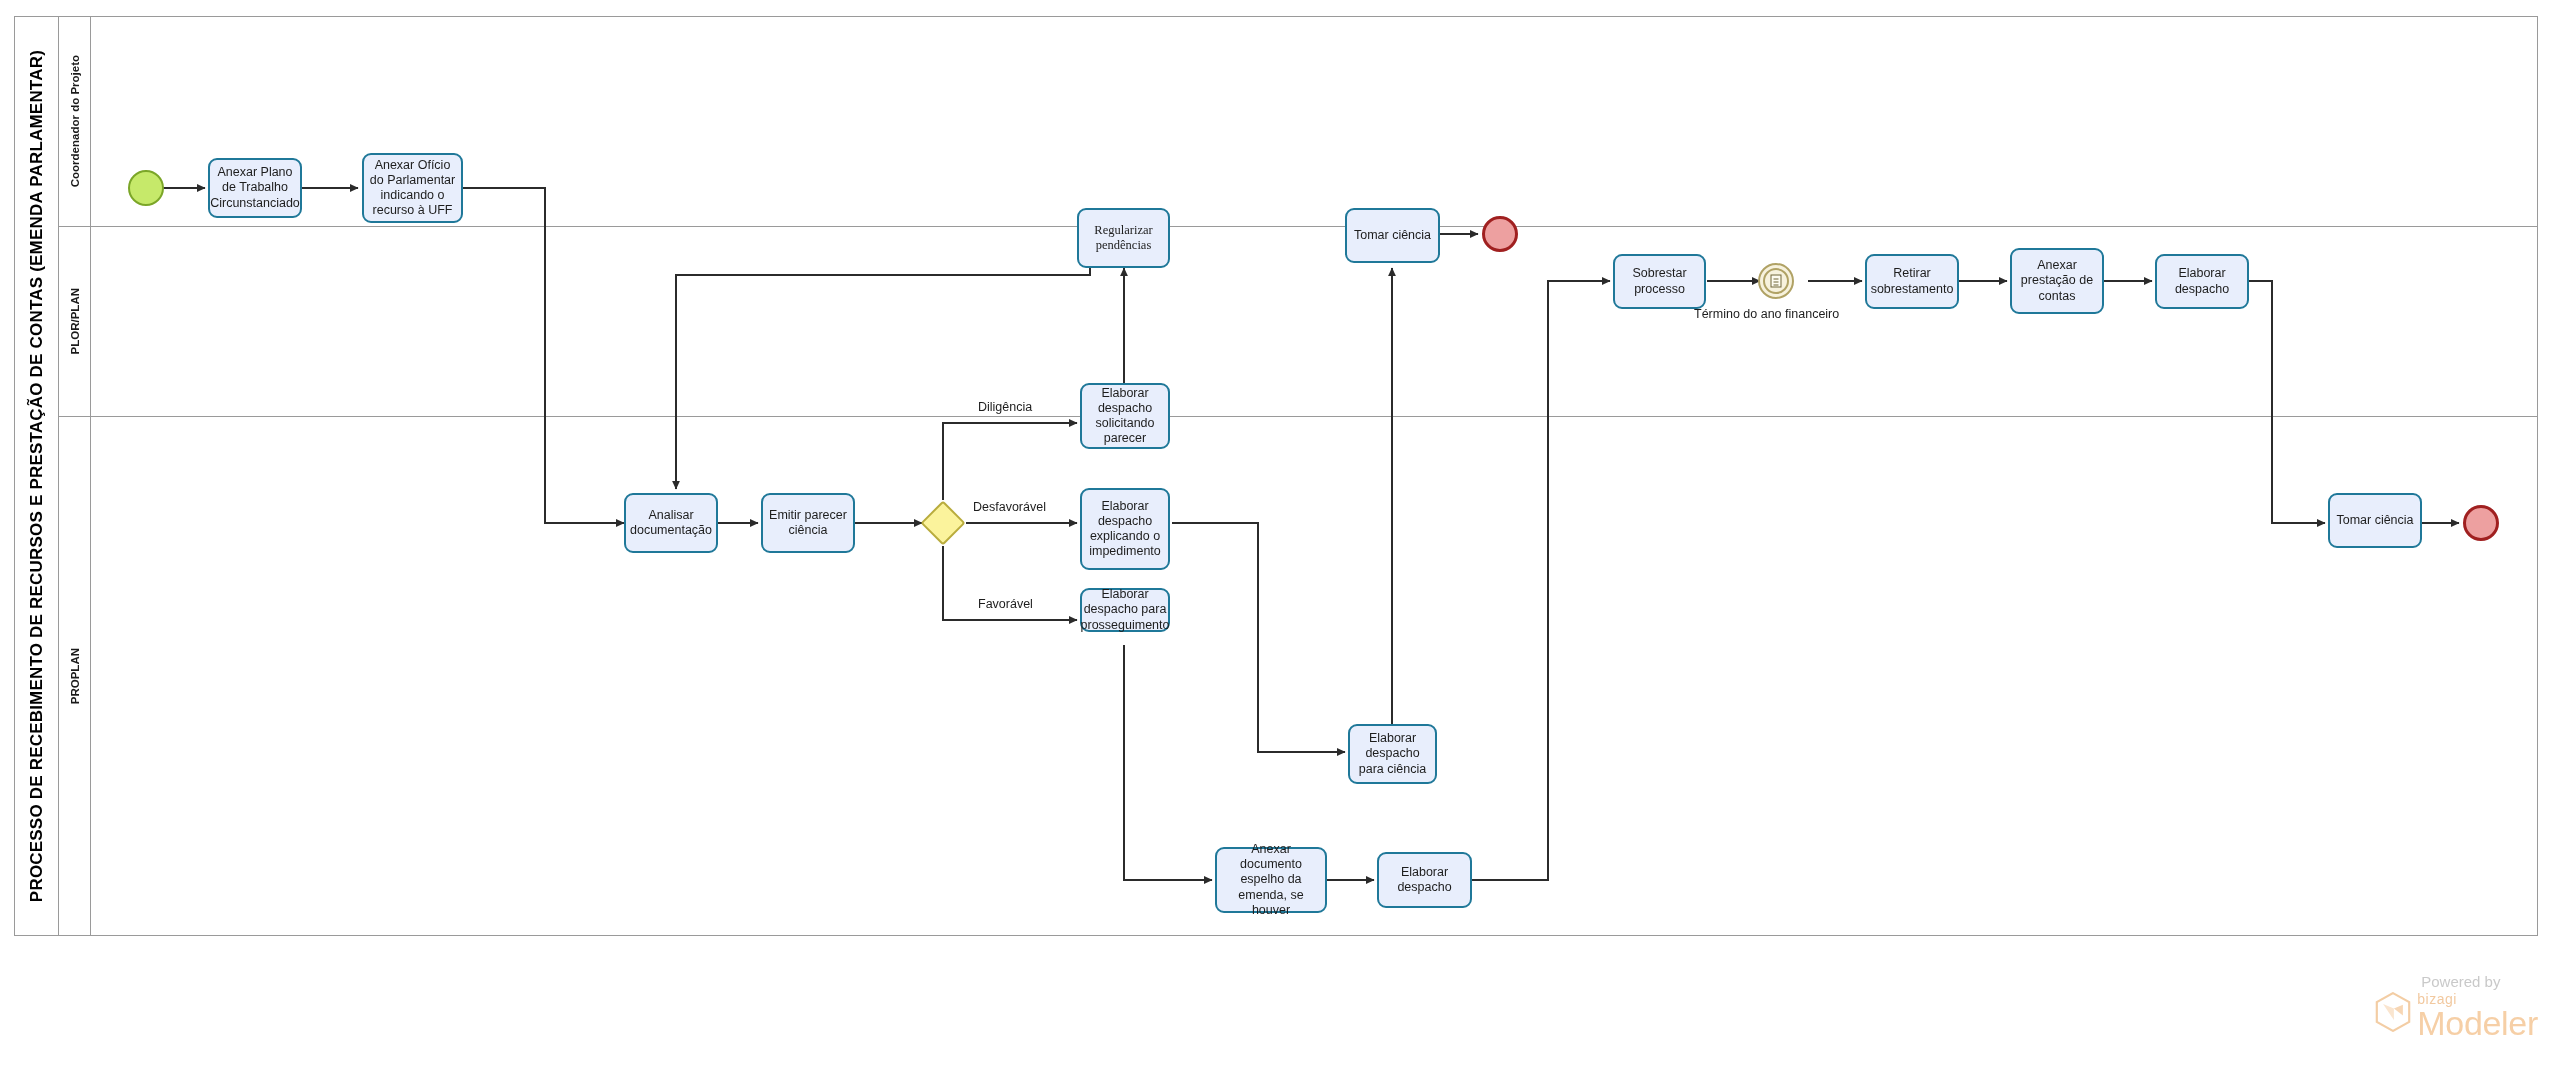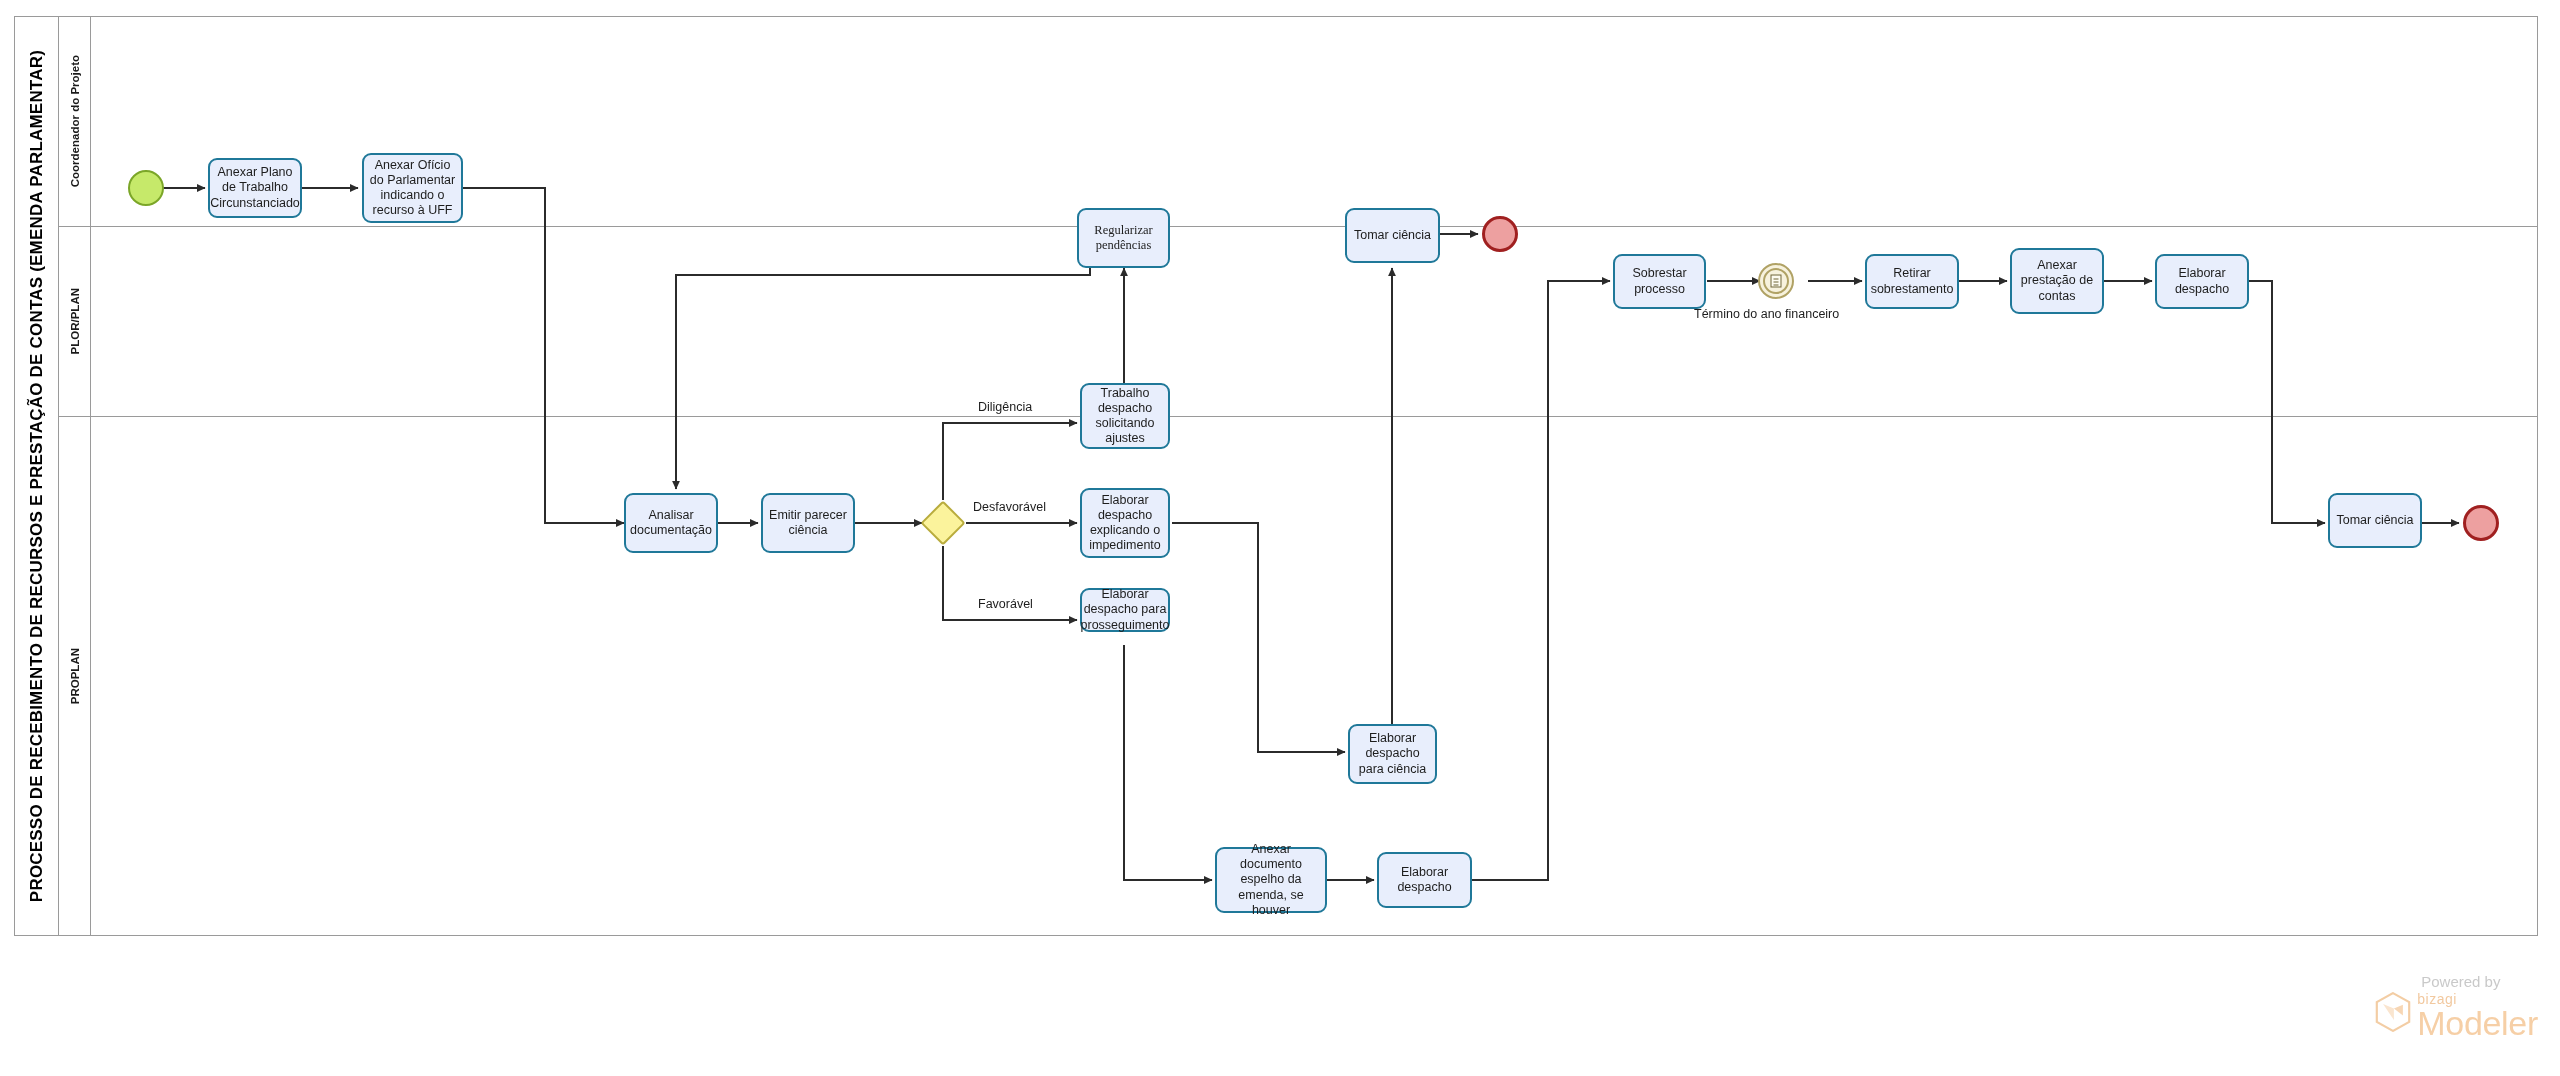--- a/index.html
+++ b/index.html
@@ -329,24 +329,24 @@
 
   <div class="task" style="left:624px; top:493px; width:94px; height:60px;">
     <span>Analisar documentação</span>
   </div>
 
   <div class="task" style="left:761px; top:493px; width:94px; height:60px;">
     <span>Emitir parecer ciência</span>
   </div>
 
   <div class="task" style="left:1080px; top:383px; width:90px; height:66px;">
-    <span>Trabalho despacho solicitando ajustes</span>
-  </div>
-
-  <div class="task" style="left:1080px; top:488px; width:90px; height:70px;">
+    <span>Elaborar despacho solicitando parecer</span>
+  </div>
+
+  <div class="task" style="left:1080px; top:488px; width:90px; height:82px;">
     <span>Elaborar despacho explicando o impedimento</span>
   </div>
 
   <div class="task" style="left:1080px; top:588px; width:90px; height:44px;">
     <span>Elaborar despacho para prosseguimento</span>
   </div>
 
   <div class="task" style="left:2328px; top:493px; width:94px; height:55px;">
     <span>Tomar ciência</span>
   </div>

